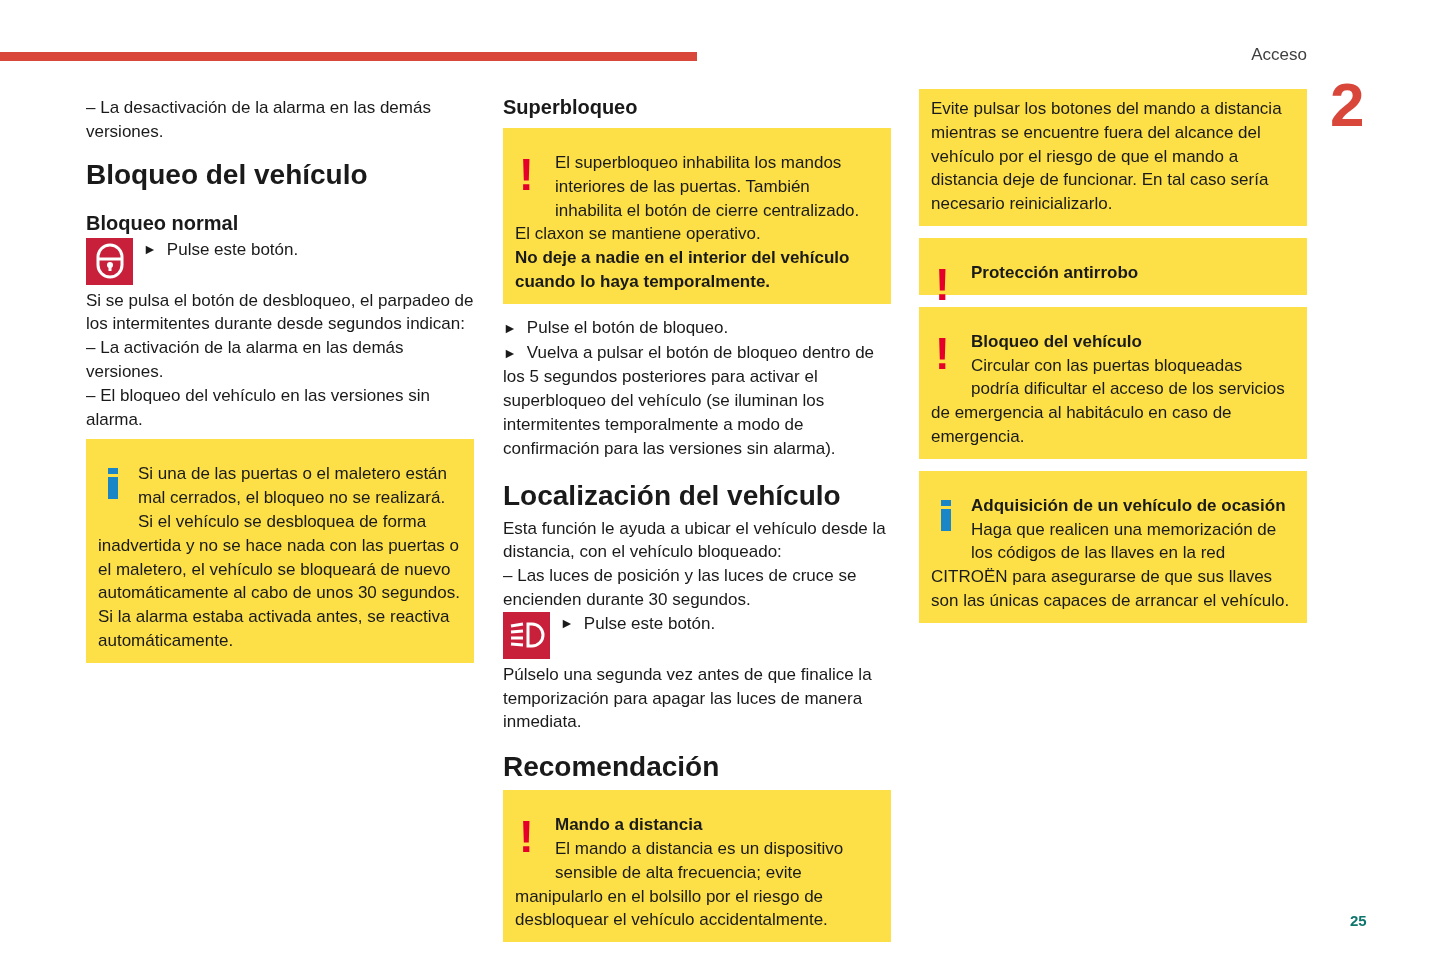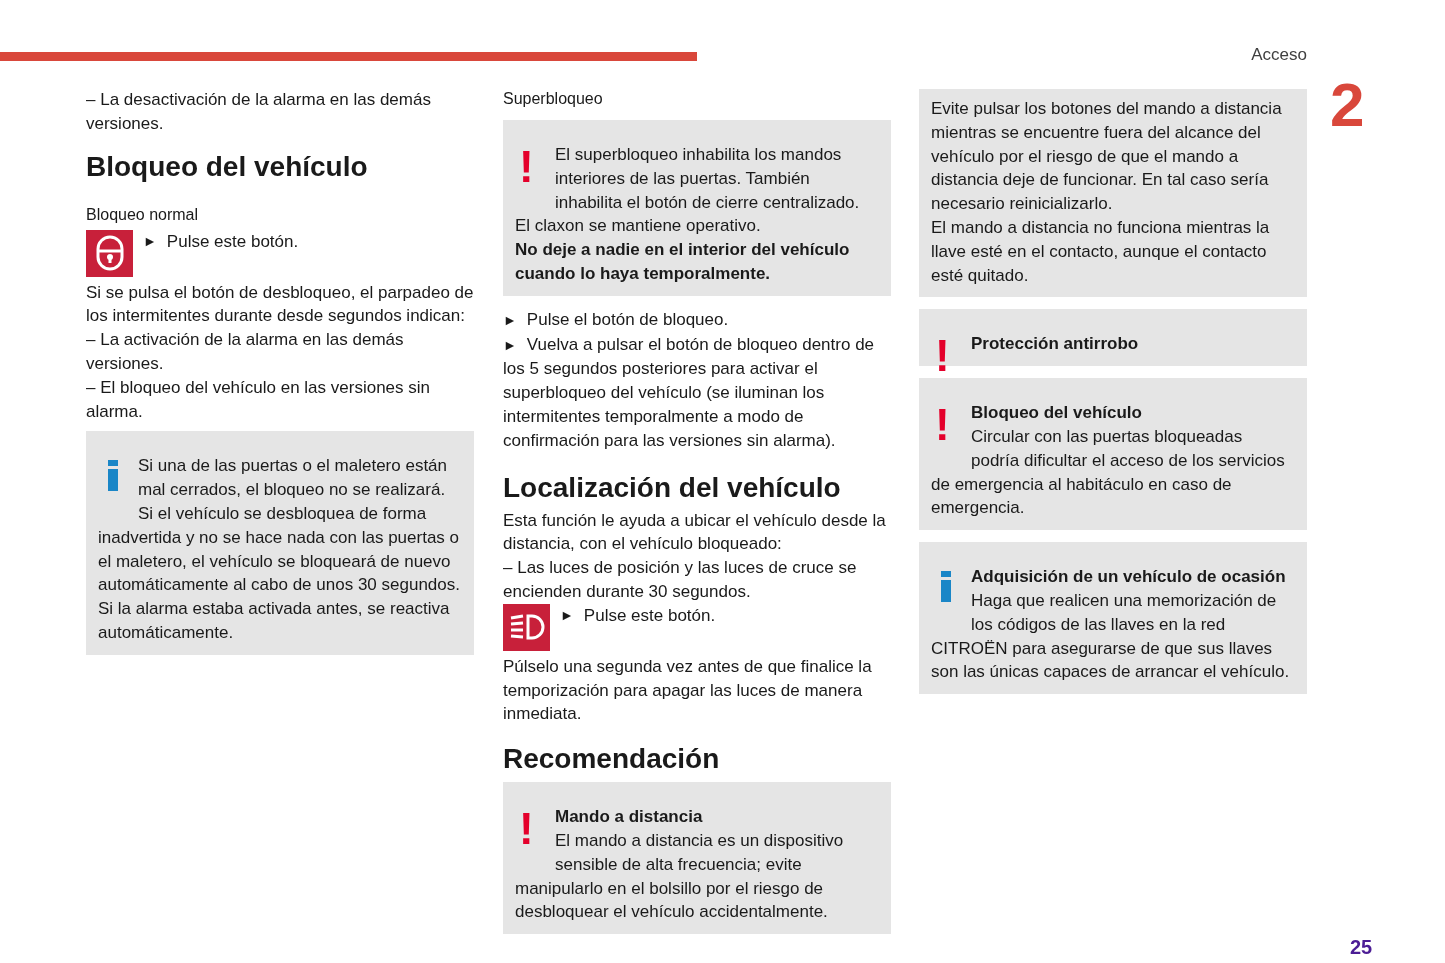--- a/index.html
+++ b/index.html
@@ -3,38 +3,38 @@
 <meta charset="utf-8">
 <style>
   html, body { margin: 0; padding: 0; background: #ffffff; }
   body { width: 1445px; height: 963px; position: relative; overflow: hidden;
          font-family: "Liberation Sans", sans-serif; color: #1a1a1a; }
   .topbar { position: absolute; left: 0; top: 52px; width: 697px; height: 9px; background: #d9473b; }
   .section-label { position: absolute; left: 1200px; top: 45px; width: 107px; text-align: right;
                    font-size: 17px; color: #404040; }
   .chapter-num { position: absolute; left: 1330px; top: 74px; font-size: 62px; font-weight: bold;
                  color: #d9473b; line-height: 1; }
-  .page-num { position: absolute; left: 1350px; top: 936px; font-size: 20px; font-weight: bold; color: #4c1d95; }
+  .page-num { position: absolute; left: 1350px; top: 912px; font-size: 15px; font-weight: bold; color: #0f766e; }
 
-  .col { position: absolute; top: 88px; width: 388px; font-size: 17px; line-height: 23.8px; }
+  .col { position: absolute; top: 96px; width: 388px; font-size: 17px; line-height: 23.8px; }
   .col1 { left: 86px; }
   .col2 { left: 503px; }
   .col3 { left: 919px; }
 
   p { margin: 0; }
   .h1 { font-size: 28px; font-weight: bold; line-height: 34px; margin: 14px 0 18px 0; color: #1a1a1a; }
-  .h2 { font-size: 16px; font-weight: normal; line-height: 26px; margin: 0 0 2px 0; }
+  .h2 { font-size: 20px; font-weight: bold; line-height: 26px; margin: 0 0 2px 0; }
   .h2.first { margin-top: -2px; margin-bottom: 8px; }
 
   .btn-row { display: flex; align-items: flex-start; margin: 0 0 2px 0; min-height: 49px; }
   .icon-btn { width: 47px; height: 47px; background: #c8203a; display: flex; align-items: center;
               justify-content: center; flex: 0 0 47px; margin-right: 10px; }
   .arrow { font-size: 14px; margin-right: 10px; }
 
-  .box { background: #e5e5e5; padding: 23px 12px 10px 12px; margin: 8px 0 12px 0; position: relative; }
+  .box { background: #fde047; padding: 23px 12px 10px 12px; margin: 8px 0 12px 0; position: relative; }
   .box .badge { float: left; width: 26px; height: 46px; margin: 2px 10px 0 4px; }
   .box .bold { font-weight: bold; }
   .warn-glyph { color: #e4002b; font-weight: bold; font-size: 44px; line-height: 44px; font-family: "Liberation Sans", sans-serif; }
   .info-glyph { width: 10px; height: 34px; position: relative; margin-left: 6px; margin-top: 4px; }
   .info-glyph .dot { position: absolute; left: 0; top: 0; width: 10px; height: 6px; background: #1a86c7; }
   .info-glyph .bar { position: absolute; left: 0; top: 9px; width: 10px; height: 22px; background: #1a86c7; }
 </style>
 </head>
 <body>
 
@@ -105,21 +105,20 @@
   <div class="box" style="margin-top:0;">
     <div class="badge"><span class="warn-glyph">!</span></div>
     <p class="bold">Mando a distancia</p>
     <p>El mando a distancia es un dispositivo sensible de alta frecuencia; evite manipularlo en el bolsillo por el riesgo de desbloquear el vehículo accidentalmente.</p>
   </div>
 </div>
 
 <div class="col col3" style="top:89px;">
   <div class="box" style="margin-top:0; padding-top:8px;">
     <p>Evite pulsar los botones del mando a distancia mientras se encuentre fuera del alcance del vehículo por el riesgo de que el mando a distancia deje de funcionar. En tal caso sería necesario reinicializarlo.</p>
-    <p>El mando a distancia no funciona mientras la llave esté en el contacto, aunque el contacto esté quitado.</p>
   </div>
   <div class="box">
     <div class="badge"><span class="warn-glyph">!</span></div>
     <p class="bold">Protección antirrobo</p>
   </div>
   <div class="box">
     <div class="badge"><span class="warn-glyph">!</span></div>
     <p class="bold">Bloqueo del vehículo</p>
     <p>Circular con las puertas bloqueadas podría dificultar el acceso de los servicios de emergencia al habitáculo en caso de emergencia.</p>
   </div>

